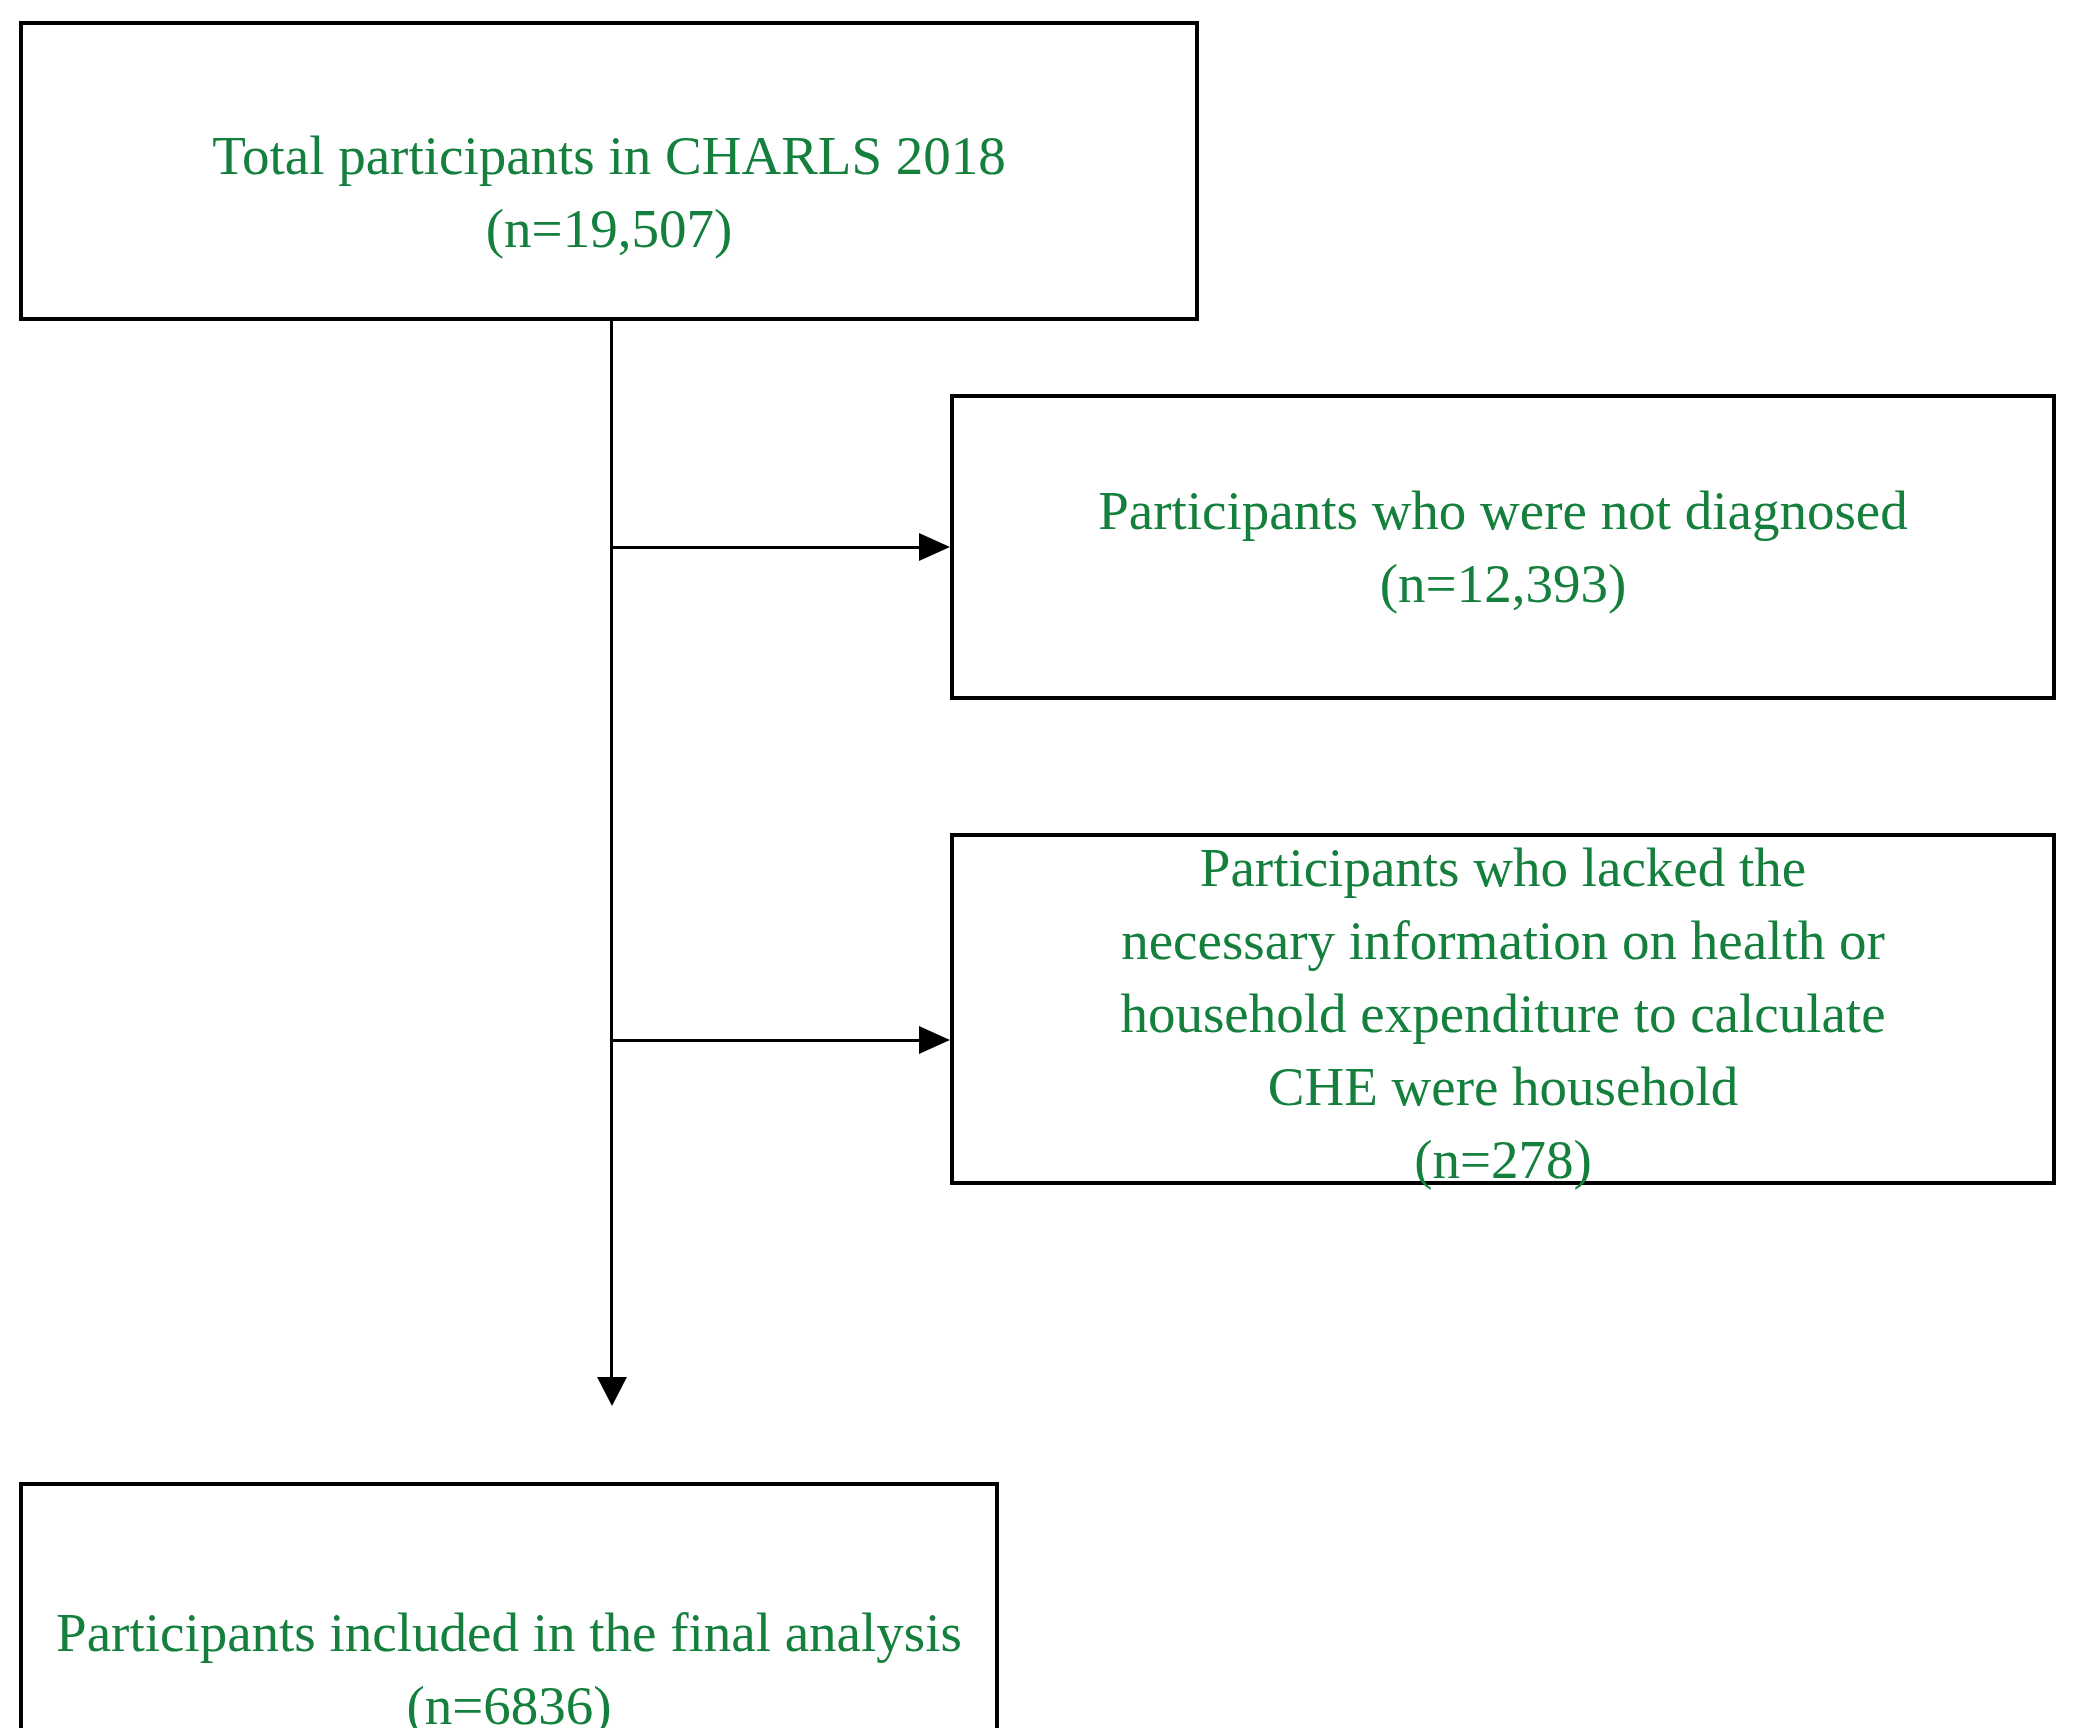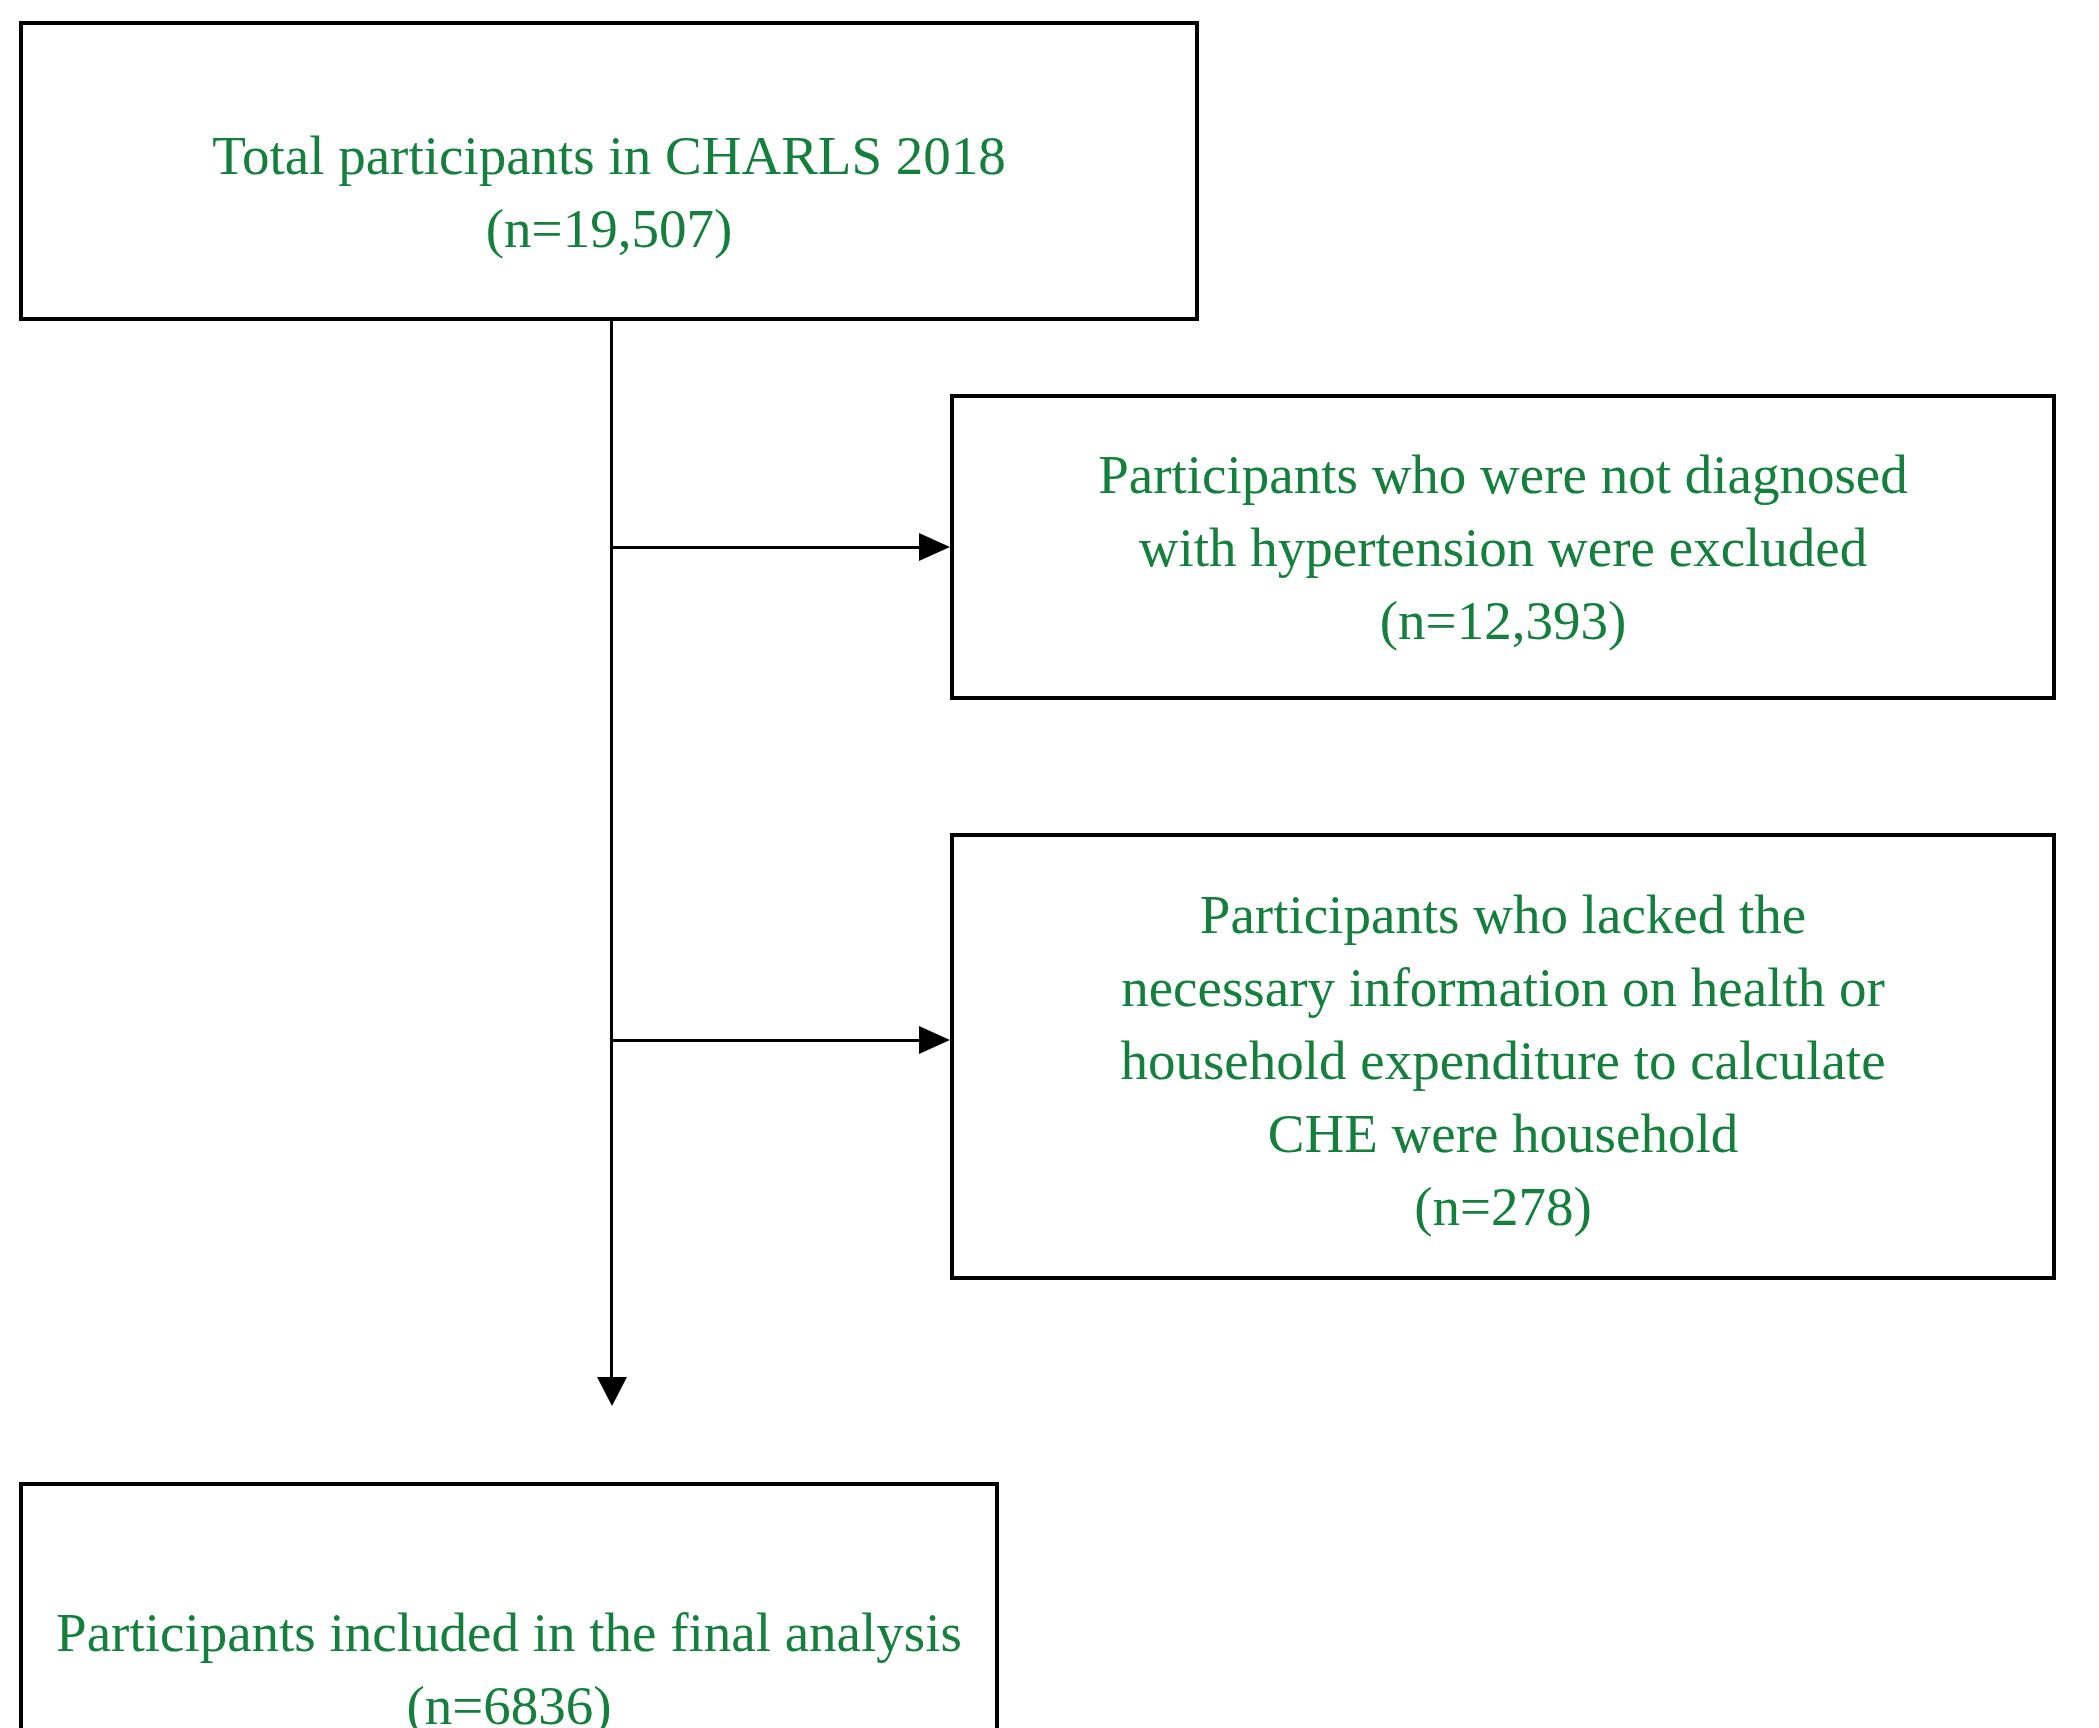--- a/index.html
+++ b/index.html
@@ -29,21 +29,21 @@
   }
   .box .tline {
     font-size: 55px;
     line-height: 73px;
     white-space: nowrap;
   }
   .box .nlabel {
   }
   .box-total   { left: 19px;   top: 21.4px;   width: 1180px; height: 300px; padding-top: 41px; }
   .box-excl1   { left: 950px; top: 394px;  width: 1106px; height: 306px; }
-  .box-excl2   { left: 950px; top: 833px;  width: 1106px; height: 447px; padding-top: 8.6px; }
+  .box-excl2   { left: 950px; top: 833px;  width: 1106px; height: 352px; padding-top: 8.6px; }
   .box-final   { left: 19px;   top: 1482px; width: 980px; height: 301px; padding-top: 72px; }
 
   .connector {
     position: absolute;
     background: #000000;
   }
   .v-line  { left: 610px;  top: 321px;  width: 2.6px;   height: 1059px; }
   .h-line1 { left: 612px;  top: 546px;  width: 308px; height: 2.6px; }
   .h-line2 { left: 612px;  top: 1039px; width: 308px; height: 2.6px; }
 
@@ -79,21 +79,20 @@
   <div class="arrowhead ah-right ah-right-2"></div>
   <div class="arrowhead ah-down"></div>
 
   <div class="box box-total">
     <div class="tline">Total participants in CHARLS 2018</div>
     <div class="tline nlabel">(n=19,507)</div>
   </div>
 
   <div class="box box-excl1">
     <div class="tline">Participants who were not diagnosed</div>
-    <div class="tline">with hypertension were excluded</div>
     <div class="tline nlabel">(n=12,393)</div>
   </div>
 
   <div class="box box-excl2">
     <div class="tline">Participants who lacked the</div>
     <div class="tline">necessary information on health or</div>
     <div class="tline">household expenditure to calculate</div>
     <div class="tline">CHE were household</div>
     <div class="tline nlabel">(n=278)</div>
   </div>

